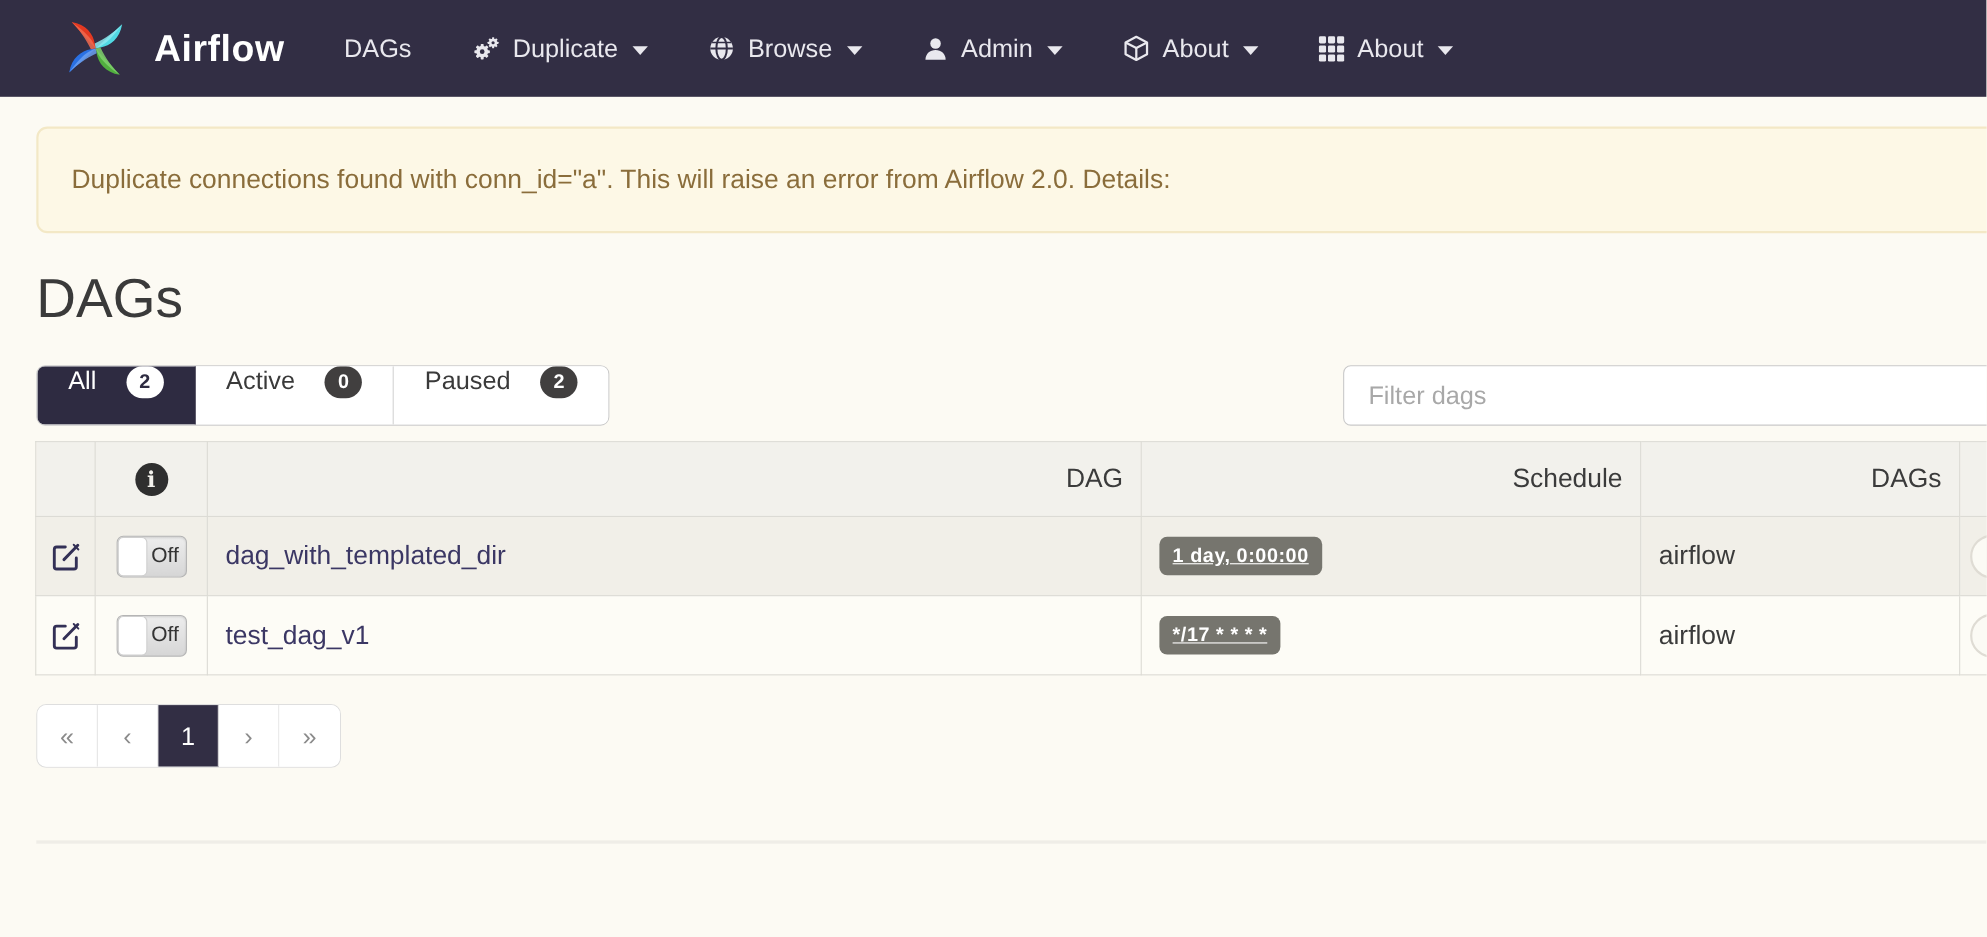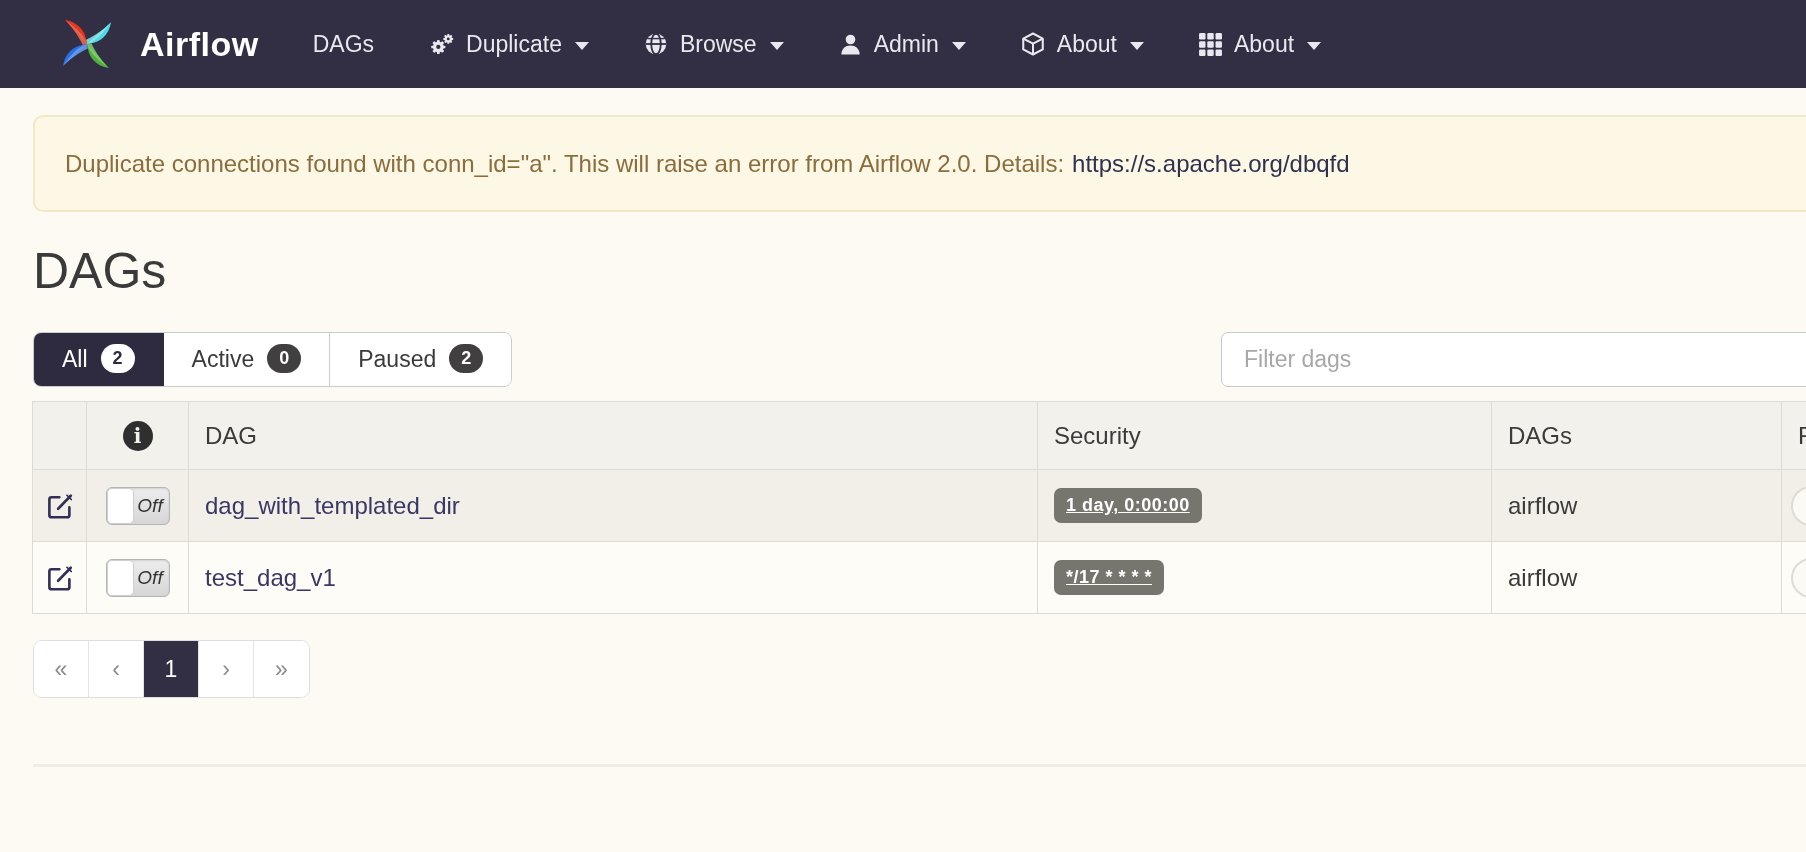--- a/index.html
+++ b/index.html
@@ -46,21 +46,21 @@
     font-size:50px; font-weight:500; color:#3a3a3a;
   }
 
   
   .controls { position:absolute; top:332px; left:33px; width:1947px; height:55px; }
   .tab-group {
     display:inline-flex; height:55px;
     border:1px solid #cccccc; border-radius:8px; overflow:hidden; background:#ffffff;
   }
   .tab {
-    display:flex; align-items:flex-end; gap:13px; padding:13px 28px;
+    display:flex; align-items:flex-start; gap:27px; padding:0 28px;
     font-size:23px; color:#3a3a3a; background:#ffffff; cursor:pointer;
     border-right:1px solid #cccccc;
   }
   .tab:last-child { border-right:none; }
   .tab.active-tab { background:#2e2b41; color:#ffffff; border-right-color:#2e2b41; }
   .count-badge {
     border-radius:15px; font-size:18px; font-weight:bold;
     padding:4px 11px; background:#413f3f; color:#ffffff; min-width:34px; text-align:center;
   }
   .tab.active-tab .count-badge { background:#ffffff; color:#2e2b41; }
@@ -73,21 +73,21 @@
   .filter-input::placeholder { color:#a8a8a8; }
 
   
   .dag-table {
     position:absolute; top:401px; left:32px; width:1948px;
     border-collapse:collapse; table-layout:fixed; background:#fdfcf6;
   }
   .dag-table th, .dag-table td { border:1px solid #dcdbd5; }
   .dag-table thead th {
     background:#f2f1ec; height:68px; font-size:24px; font-weight:500;
-    color:#3b3b3b; text-align:left; padding:0 16px;
+    color:#3b3b3b; text-align:right; padding:0 16px;
   }
   .dag-table thead th.center { text-align:center; padding:0; }
   .dag-table tbody tr { height:72px; }
   .dag-table tbody tr.odd  { background:#f1efe8; }
   .dag-table tbody tr.even { background:#fdfcf6; }
   td.cell-center { text-align:center; }
   td.dag-name { font-size:24px; font-weight:500; color:#3b3764; padding:0 16px; cursor:pointer; }
   td.owner-cell { font-size:24px; color:#3b3b3b; padding:0 16px; }
   td.schedule-cell { padding:0 16px; }
   .schedule-badge {
@@ -111,21 +111,21 @@
     box-shadow:inset 0 1px 2px rgba(0,0,0,0.12);
     cursor:pointer;
   }
   .toggle-knob {
     position:absolute; left:0; top:0; width:27px; height:36px;
     background:#ffffff; border:1px solid #cfcfcf; border-radius:5px;
   }
   .toggle-label {
     position:absolute; right:0; top:0; width:37px; height:36px;
     display:flex; align-items:center; justify-content:center;
-    font-size:19px; color:#333333;font-style:italic;
+    font-size:19px; color:#333333;
   }
   .recent-circle {
     width:40px; height:40px; border-radius:50%;
     border:2px solid #dfdcd4; background:#fbfaf4; margin-left:9px;
   }
   td.recent-cell { padding:0; }
 
   
   .pagination {
     position:absolute; top:640px; left:33px; display:flex;
@@ -239,21 +239,20 @@
         </svg>
       </span>
       <span>About</span>
       <span class="caret"></span>
     </li>
   </ul>
 </div>
 
 <div class="banner">
   <span>Duplicate connections found with conn_id="a". This will raise an error from Airflow 2.0. Details:</span>
-  <a href="#">https://s.apache.org/dbqfd</a>
 </div>
 
 <div class="page-title">DAGs</div>
 
 <div class="controls">
   <div class="tab-group">
     <div class="tab active-tab">
       <span>All</span>
       <span class="count-badge">2</span>
     </div>
@@ -278,21 +277,21 @@
       <col style="width:290px">
       <col style="width:199px">
   </colgroup>
   <thead>
     <tr>
       <th class="center"></th>
       <th class="center">
         <span class="info-badge">i</span>
       </th>
       <th>DAG</th>
-      <th>Security</th>
+      <th>Schedule</th>
       <th>DAGs</th>
       <th>R</th>
     </tr>
   </thead>
   <tbody>
     <tr class="odd">
       <td class="cell-center">
         <span class="edit-icon-btn">
           <svg width="30" height="30" viewBox="0 0 24 24" fill="none" stroke="#333056" stroke-width="2.1" stroke-linecap="round" stroke-linejoin="round">
             <path d="M19.5 13 V19.3 A1.7 1.7 0 0 1 17.8 21 H5.2 A1.7 1.7 0 0 1 3.5 19.3 V6.7 A1.7 1.7 0 0 1 5.2 5 H11.5"></path>

